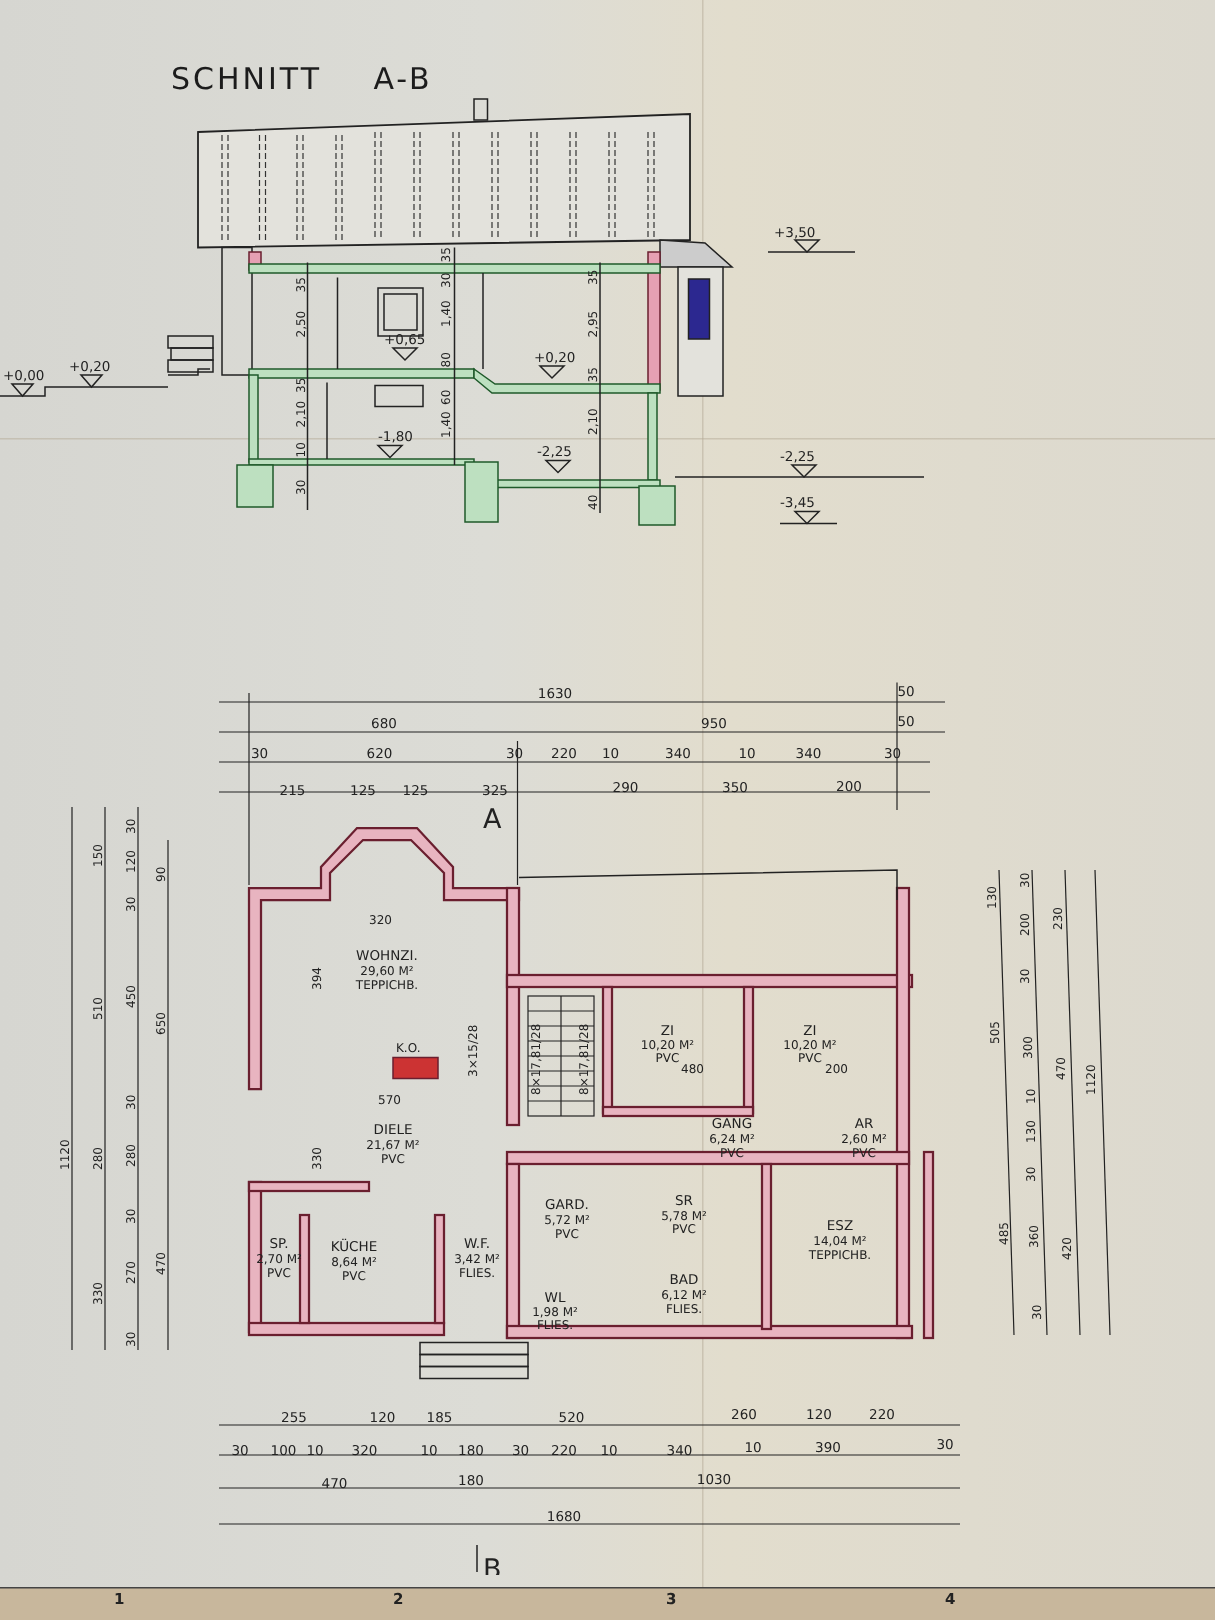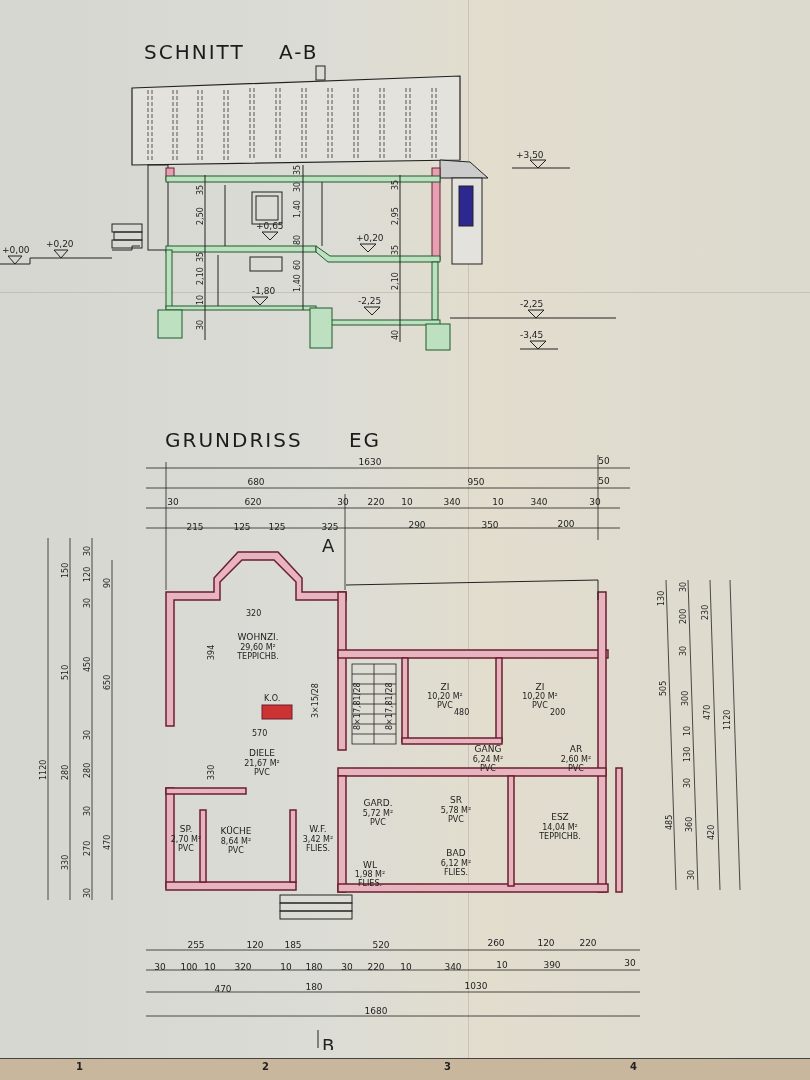--- a/index.html
+++ b/index.html
@@ -12,21 +12,21 @@
   .strip { position:absolute; left:0; top:1058px; width:810px; height:22px; background:#c8b79c; border-top:1px solid #444; }
   .strip span { position:absolute; top:2px; font-size:10px; font-weight:bold; color:#222; }
 </style>
 </head>
 <body>
 
 <div class="sheet">
   <div class="fold-v"></div>
   <div class="fold-h"></div>
 
-  <div class="title" style="left:144px;top:40px;">
+  <div class="title" style="left:114px;top:40px;">
     <span>SCHNITT</span>
     <span style="margin-left:26px">A-B</span>
   </div>
 
   <svg style="position:absolute;left:0;top:60px" width="640" height="300" viewBox="0 60 640 300">
 
     <polygon points="132,88 460,76 460,160 132,165" fill="#e3e2dc" stroke="#222" stroke-width="1.2"></polygon>
     <g stroke="#333" stroke-width="0.8" stroke-dasharray="4,2">
       <line x1="148" y1="90" x2="148" y2="160"></line>
         <line x1="152" y1="90" x2="152" y2="160"></line>
@@ -135,24 +135,20 @@
       <text transform="translate(300,270) rotate(-90)">60</text>
       <text transform="translate(300,292) rotate(-90)">1,40</text>
       <text transform="translate(398,190) rotate(-90)">35</text>
       <text transform="translate(398,225) rotate(-90)">2,95</text>
       <text transform="translate(398,255) rotate(-90)">35</text>
       <text transform="translate(398,290) rotate(-90)">2,10</text>
       <text transform="translate(398,340) rotate(-90)">40</text>
     </g>
   </svg>
 
-  <div class="title" style="left:165px;top:428px;">
-    <span>GRUNDRISS</span>
-    <span style="margin-left:38px">EG</span>
-  </div>
 
   <svg style="position:absolute;left:0;top:450px" width="810" height="600" viewBox="0 450 810 600">
 
     <g stroke="#222" stroke-width="0.8">
       <line x1="146" y1="468" x2="630" y2="468"></line>
       <line x1="146" y1="488" x2="630" y2="488"></line>
       <line x1="146" y1="508" x2="620" y2="508"></line>
       <line x1="146" y1="528" x2="620" y2="528"></line>
       <line x1="166" y1="462" x2="166" y2="590"></line>
       <line x1="345" y1="494" x2="345" y2="590"></line>

